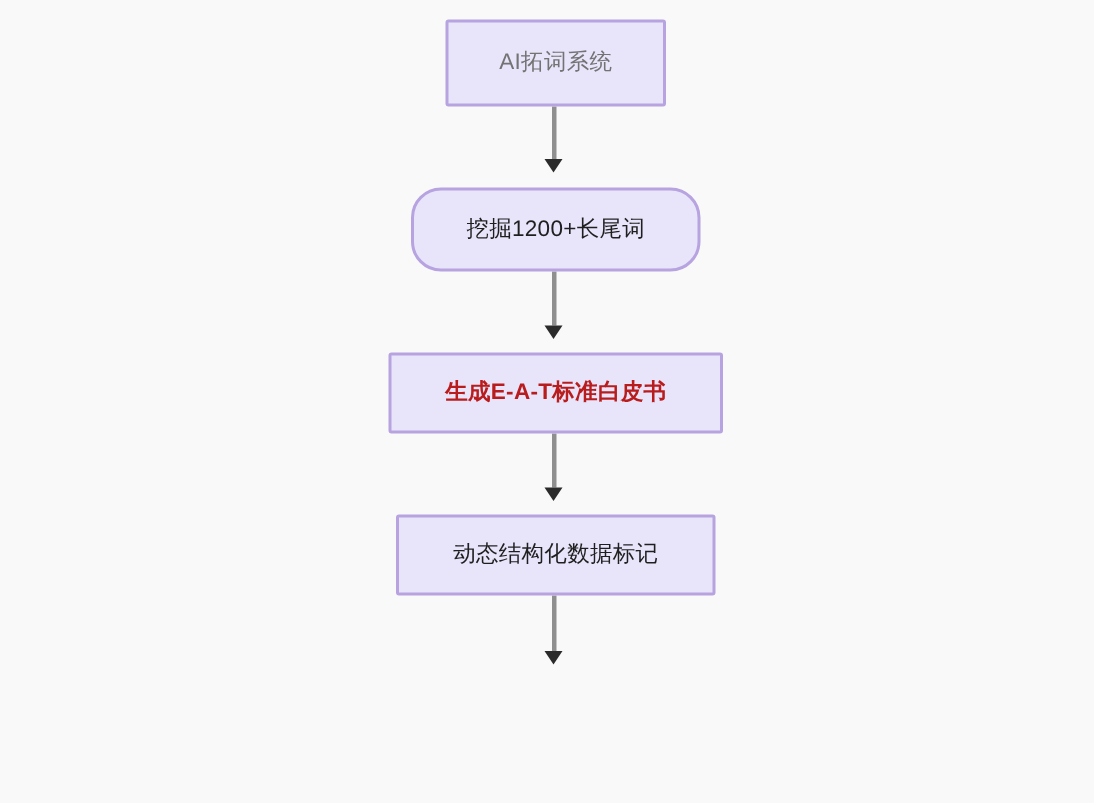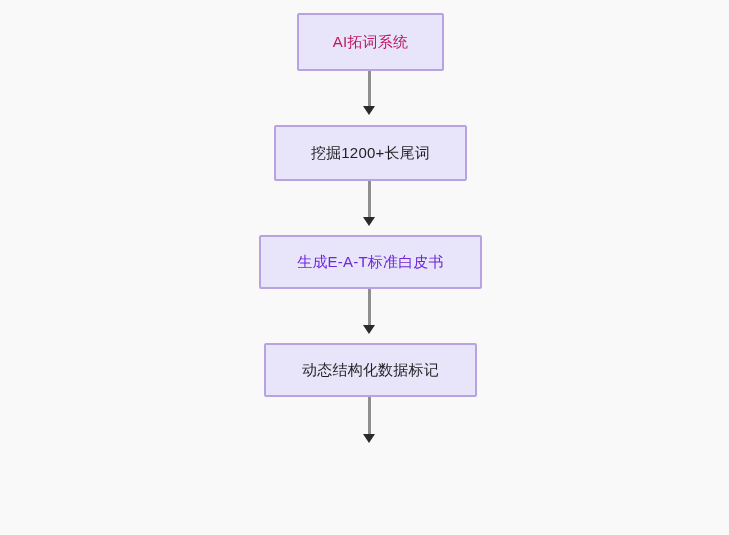--- a/index.html
+++ b/index.html
@@ -60,25 +60,25 @@
 
 <div id="flowchart">
     <div class="connector" style="left: 368px; top: 71px; height: 35px; background: rgb(143, 143, 143);"></div>
     <div class="arrowhead" style="left: 363px; top: 106px; border-top-color: rgb(43, 43, 43);"></div>
     <div class="connector" style="left: 368px; top: 181px; height: 36px; background: rgb(143, 143, 143);"></div>
     <div class="arrowhead" style="left: 363px; top: 217px; border-top-color: rgb(43, 43, 43);"></div>
     <div class="connector" style="left: 368px; top: 289px; height: 36px; background: rgb(143, 143, 143);"></div>
     <div class="arrowhead" style="left: 363px; top: 325px; border-top-color: rgb(43, 43, 43);"></div>
     <div class="connector" style="left: 368px; top: 397px; height: 37px; background: rgb(143, 143, 143);"></div>
     <div class="arrowhead" style="left: 363px; top: 434px; border-top-color: rgb(43, 43, 43);"></div>
-    <div class="node" style="left: 297px; top: 13px; width: 147px; height: 58px; background: rgb(232, 228, 250); border-color: rgb(183, 163, 224); color: #be185d;">
+    <div class="node" style="left: 297px; top: 13px; width: 147px; height: 58px; background: rgb(232, 228, 250); border-color: rgb(183, 163, 224); color: #737373;">
       <span class="node-label">AI拓词系统</span>
     </div>
-    <div class="node" style="left: 274px; top: 125px; width: 193px; height: 56px; background: rgb(232, 228, 250); border-color: rgb(183, 163, 224); color: rgb(31, 31, 31);">
+    <div class="node" style="left: 274px; top: 125px; width: 193px; height: 56px; background: rgb(232, 228, 250); border-color: rgb(183, 163, 224); color: rgb(31, 31, 31); border-radius: 20px;">
       <span class="node-label">挖掘1200+长尾词</span>
     </div>
-    <div class="node" style="left: 259px; top: 235px; width: 223px; height: 54px; background: rgb(232, 228, 250); border-color: rgb(183, 163, 224); color: #6d28d9;">
+    <div class="node" style="left: 259px; top: 235px; width: 223px; height: 54px; background: rgb(232, 228, 250); border-color: rgb(183, 163, 224); color: #b91c1c; font-weight: bold;">
       <span class="node-label">生成E-A-T标准白皮书</span>
     </div>
     <div class="node" style="left: 264px; top: 343px; width: 213px; height: 54px; background: rgb(232, 228, 250); border-color: rgb(183, 163, 224); color: rgb(31, 31, 31);">
       <span class="node-label">动态结构化数据标记</span>
     </div>
   </div>
 
 </body></html>

